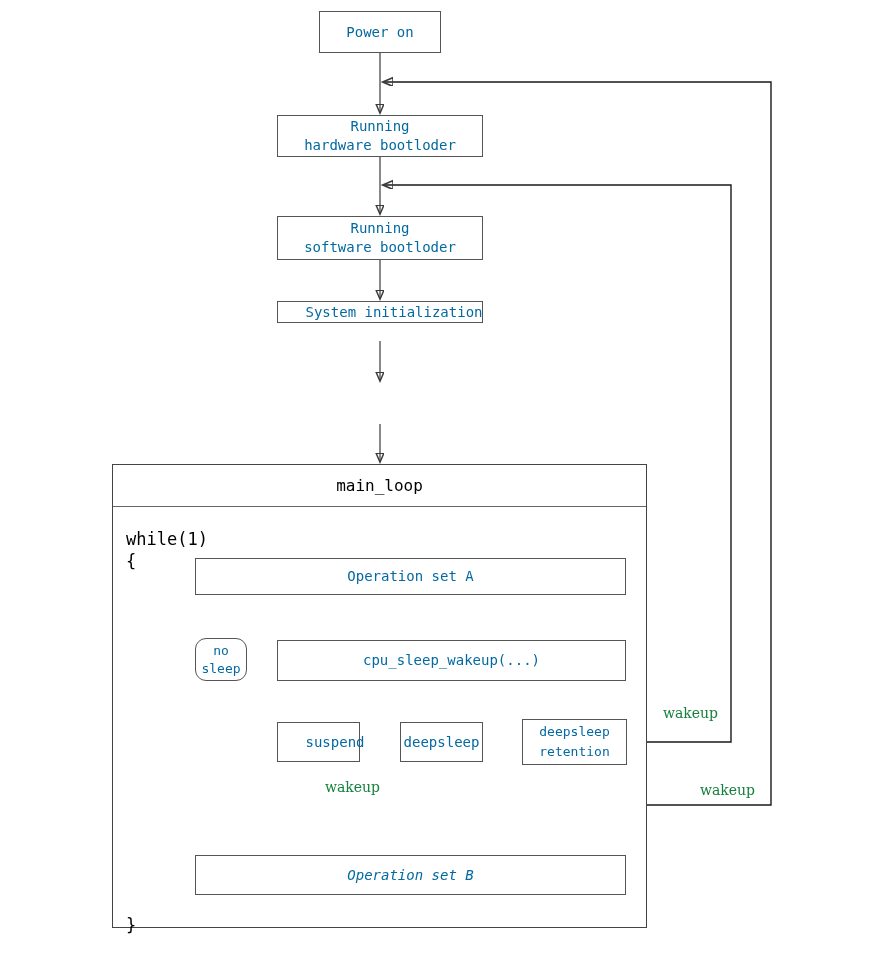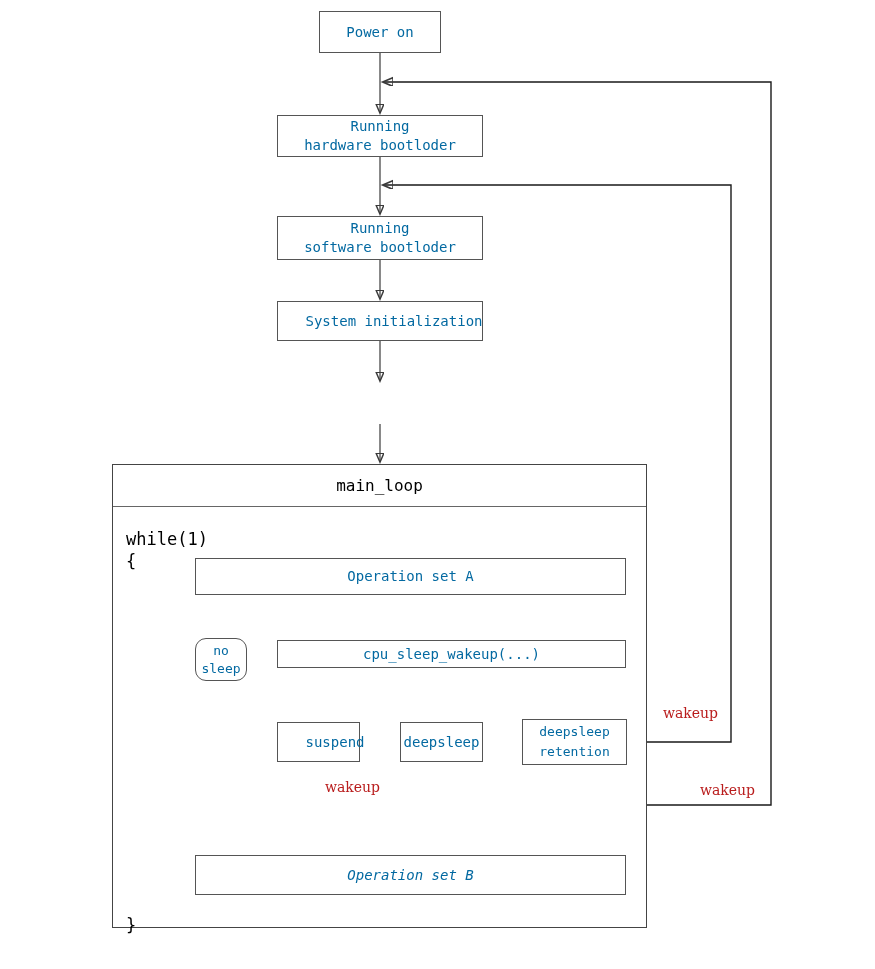--- a/index.html
+++ b/index.html
@@ -55,21 +55,21 @@
     font-size:17px;
     line-height:21px;
     color:#000000;
     white-space:pre;
     margin-top:16px;
   }
   .edge-label{
     position:absolute;
     font-family:"DejaVu Serif","Liberation Serif",serif;
     font-size:14px;
-    color:#b91c1c;
+    color:#15803d;
     white-space:pre;
   }
   svg.wires{
     position:absolute;
     left:0;top:0;
     width:875px;
     height:969px;
     pointer-events:none;
   }
   svg.wires line, svg.wires path, svg.wires polyline{
@@ -124,37 +124,37 @@
   </svg>
 
   <div class="box" style="left:319px;top:11px;width:122px;height:42px;">Power on</div>
 
   <div class="box" style="left:277px;top:115px;width:206px;height:42px;">Running
 hardware bootloder</div>
 
   <div class="box" style="left:277px;top:216px;width:206px;height:44px;">Running
 software bootloder</div>
 
-  <div class="box" style="left:277px;top:301px;width:206px;height:40px;padding-left:28px;">System initialization</div>
+  <div class="box" style="left:277px;top:301px;width:206px;height:22px;padding-left:28px;">System initialization</div>
 
 
   <div class="container-box" style="left:112px;top:464px;width:535px;height:464px;">
     <div class="container-title">main_loop</div>
 
     <div class="code-text" style="left:13px;top:48px;">while(1)</div>
     <div class="code-text" style="left:13px;top:70px;">{</div>
     <div class="code-text" style="left:13px;top:434px;">}</div>
   </div>
 
   <div class="box" style="left:195px;top:558px;width:431px;height:37px;">Operation set A</div>
 
   <div class="box" style="left:195px;top:638px;width:52px;height:43px;font-size:13px;line-height:18px;border-radius:11px;">no
 sleep</div>
 
-  <div class="box" style="left:277px;top:640px;width:349px;height:28px;">cpu_sleep_wakeup(...)</div>
+  <div class="box" style="left:277px;top:640px;width:349px;height:41px;">cpu_sleep_wakeup(...)</div>
 
   <div class="box" style="left:277px;top:722px;width:83px;height:40px;padding-left:33px;">suspend</div>
 
   <div class="box" style="left:400px;top:722px;width:83px;height:40px;">deepsleep</div>
 
   <div class="box" style="left:522px;top:719px;width:105px;height:46px;font-size:13px;line-height:20px;">deepsleep
 retention</div>
 
   <div class="box" style="left:195px;top:855px;width:431px;height:40px;font-style:italic;">Operation set B</div>
 

